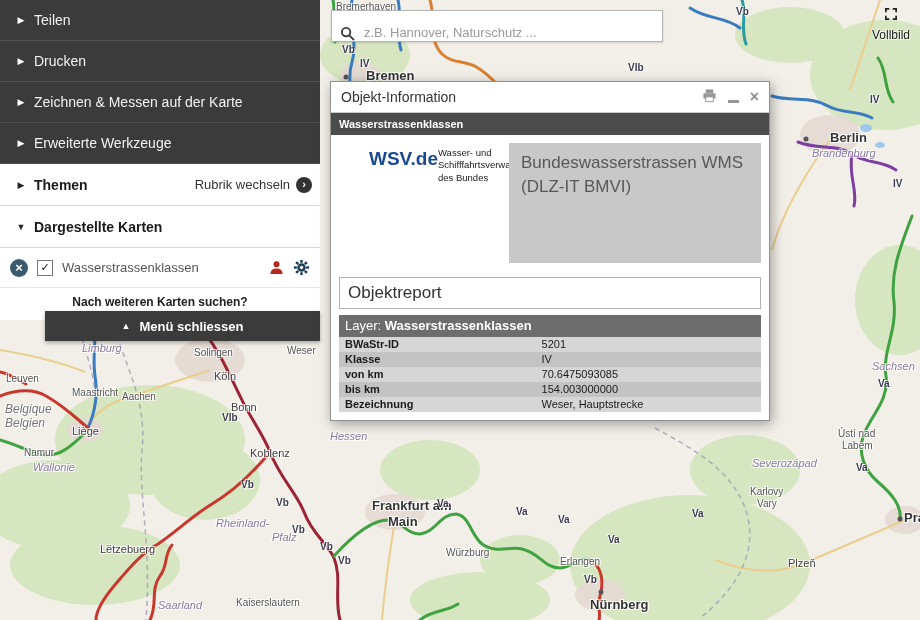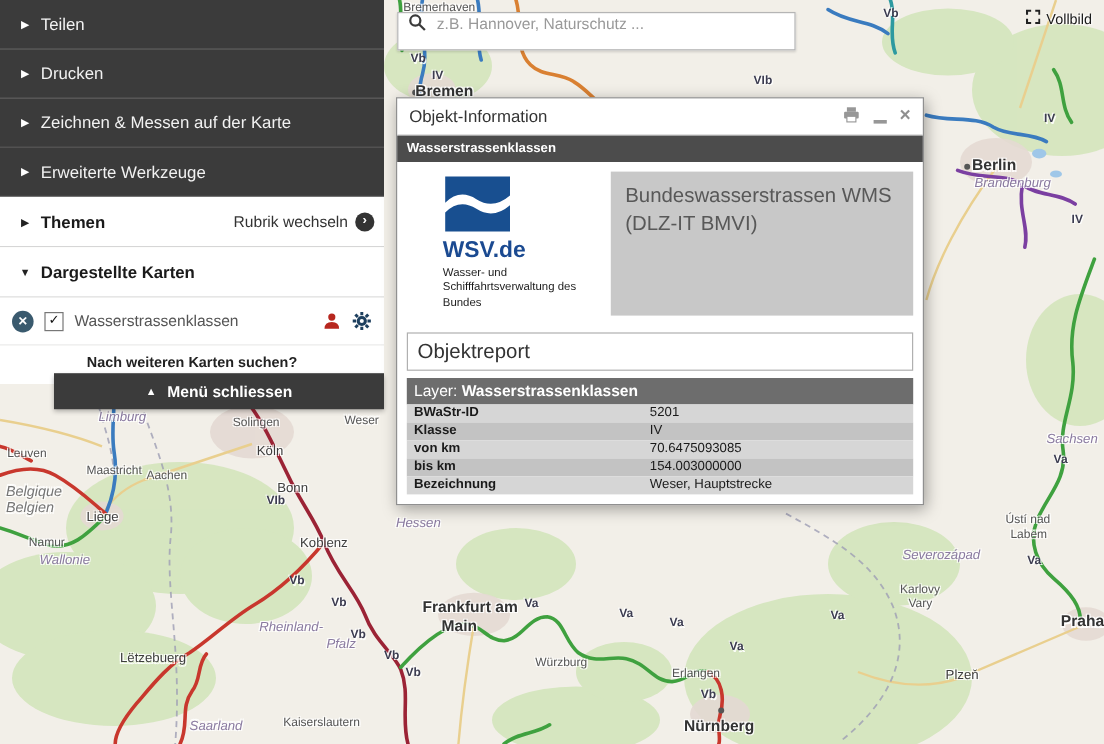--- a/index.html
+++ b/index.html
@@ -6,40 +6,40 @@
   body{
     width:920px;height:620px;position:relative;overflow:hidden;
     font-family:"Liberation Sans",sans-serif;background:#f2efe8;
   }
   
   #map{position:absolute;inset:0;z-index:0;}
   #map-svg{position:absolute;left:0;top:0;}
   #map-labels{position:absolute;inset:0;}
   .maplabel{position:absolute;white-space:nowrap;
     text-shadow:1px 1px 0 rgba(255,255,255,.85),-1px -1px 0 rgba(255,255,255,.85),1px -1px 0 rgba(255,255,255,.85),-1px 1px 0 rgba(255,255,255,.85);}
-  .city-lg{font-size:13px;color:#333;font-weight:700;}
+  .city-lg{font-size:13px;color:#333;font-weight:700;margin-left:20px;}
   .city-md{font-size:11px;color:#3d3d3d;}
   .city-sm{font-size:10px;color:#555;}
   .region{font-size:11px;color:#8a7aa0;font-style:italic;}
   .country{font-size:12px;color:#757575;font-style:italic;}
   .mapbadge{position:absolute;font-size:10px;font-weight:700;color:#3c3c50;
     text-shadow:1px 1px 0 rgba(255,255,255,.9),-1px -1px 0 rgba(255,255,255,.9);}
   .wl{fill:none;stroke-width:3;stroke-linecap:round;stroke-linejoin:round;}
   .wl.darkred{stroke:#9b2335}.wl.red{stroke:#c8372d}.wl.green{stroke:#3fa13f}
   .wl.blue{stroke:#3a7bbf}.wl.purple{stroke:#7b3fa1}.wl.orange{stroke:#d98032}.wl.teal{stroke:#2d9aa0}
   
   #searchbar{position:absolute;left:331px;top:10px;width:330px;height:30px;background:#fff;
-    border:1px solid #b5b5b5;display:flex;align-items:flex-start;z-index:20;box-shadow:0 1px 2px rgba(0,0,0,.15);}
+    border:1px solid #b5b5b5;display:flex;align-items:flex-end;z-index:20;box-shadow:0 1px 2px rgba(0,0,0,.15);}
   #searchbar .mag{width:30px;display:flex;justify-content:center;align-items:center;cursor:pointer;}
   #searchbar input{border:none;outline:none;flex:1;font-size:13px;color:#333;font-family:inherit;background:transparent;}
   #searchbar input::placeholder{color:#999;}
   
   #fullscreen{position:absolute;right:10px;top:8px;z-index:20;display:flex;align-items:center;gap:5px;
     font-size:12px;color:#1a1a1a;cursor:pointer;
-    text-shadow:1px 1px 0 rgba(255,255,255,.8),-1px -1px 0 rgba(255,255,255,.8);}
+    text-shadow:1px 1px 0 rgba(255,255,255,.8),-1px -1px 0 rgba(255,255,255,.8);flex-direction:column;}
   
   #sidebar{position:absolute;left:0;top:0;width:320px;z-index:30;}
   .sb-dark-item{height:40px;background:#3b3b3b;border-bottom:1px solid #4f4f4f;display:flex;
     align-items:center;color:#f2f2f2;font-size:14px;cursor:pointer;}
   .sb-light-item{height:41px;background:#fff;border-bottom:1px solid #d6d6d6;display:flex;
     align-items:center;color:#1a1a1a;font-size:14px;cursor:pointer;}
   .sb-arrow{width:26px;text-align:center;font-size:9px;color:#fff;margin-left:8px;flex:none;}
   .sb-arrow.dark{color:#222;}
   .bold{font-weight:700;}
   .rubrik{margin-left:auto;display:flex;align-items:center;gap:6px;font-size:13px;color:#333;
@@ -65,21 +65,21 @@
     box-shadow:2px 3px 12px rgba(0,0,0,.35);z-index:40;box-sizing:border-box;}
   .dlg-title{height:30px;display:flex;align-items:center;padding:0 10px;border-bottom:1px solid #ccc;
     font-size:14px;color:#333;}
   .dlg-icons{margin-left:auto;display:flex;align-items:center;gap:11px;}
   .minbar{display:inline-block;width:11px;height:3px;background:#979797;margin-top:8px;cursor:pointer;}
   .dlg-close{font-size:16px;font-weight:700;color:#8f8f8f;cursor:pointer;line-height:16px;}
   .dlg-sub{height:22px;background:#4c4c4c;color:#fff;font-size:11px;font-weight:700;display:flex;
     align-items:center;padding:0 8px;}
   .dlg-body{padding:8px;}
   .wms-head{display:flex;height:120px;margin-bottom:14px;}
-  .logo-col{width:170px;display:flex;flex-direction:column;align-items:flex-start;padding:2px 0 0 30px;
+  .logo-col{width:170px;display:flex;align-items:flex-start;padding:2px 0 0 30px;
     box-sizing:border-box;}
   .logo-text{color:#1b4a91;font-weight:700;font-size:19px;margin-top:3px;}
   .logo-cap{font-size:9.5px;color:#1a1a1a;line-height:1.3;width:128px;margin-top:2px;}
   .wms-box{flex:1;background:#c8c8c8;color:#585858;font-size:17px;padding:8px 12px;line-height:1.4;}
   .report-box{border:1px solid #b0b0b0;height:30px;line-height:30px;font-size:17px;color:#333;
     padding-left:8px;margin-bottom:6px;}
   .tbl-head{background:#6d6d6d;color:#fff;font-size:13px;height:22px;line-height:22px;padding-left:6px;}
   .trow{display:flex;font-size:11px;height:15px;line-height:15px;}
   .tbody .trow:nth-child(odd){background:#d6d6d6;}
   .tbody .trow:nth-child(even){background:#c3c3c3;}

